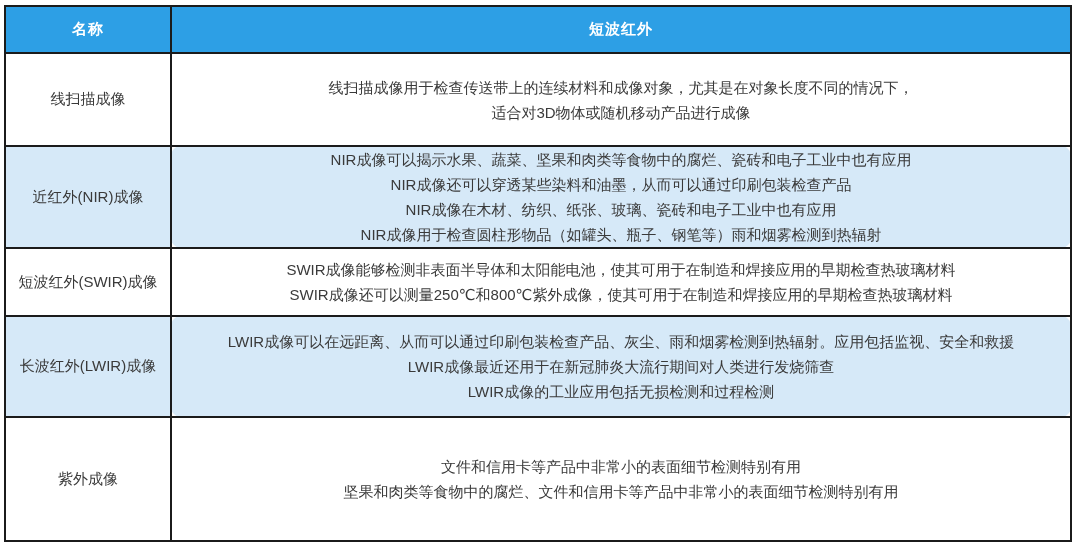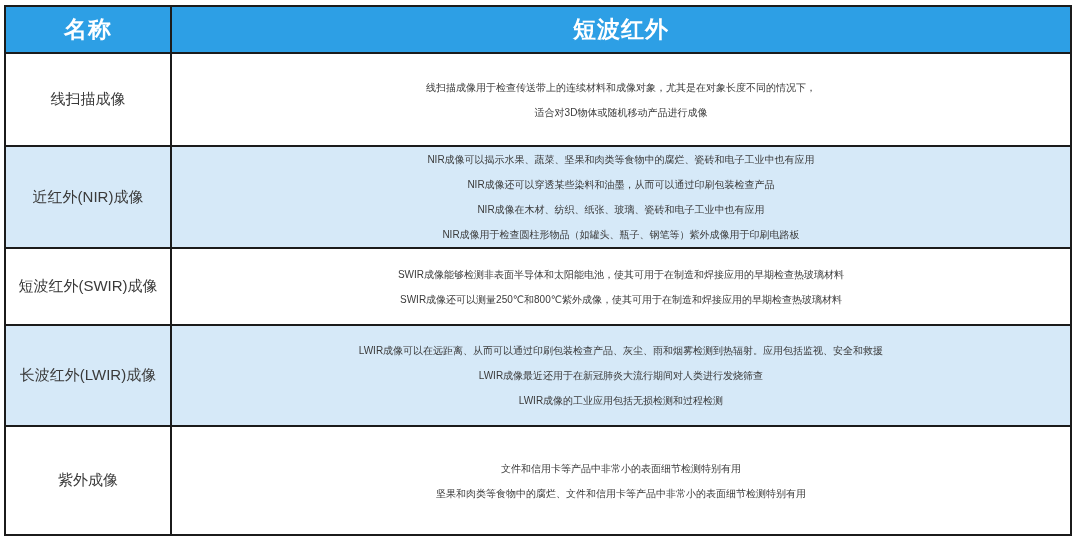--- a/index.html
+++ b/index.html
@@ -29,38 +29,38 @@
     text-align:center;
     vertical-align:middle;
     padding:0 6px;
     overflow:hidden;
   }
   .spec-table col.c-name{width:166px;}
   .spec-table thead tr{height:47px;}
   .spec-table th{
     background:var(--header-bg);
     color:var(--header-text);
-    font-size:23px;
+    font-size:15px;
     font-weight:bold;
     letter-spacing:1px;
   }
   .spec-table tbody tr:nth-child(1){height:93px;}
   .spec-table tbody tr:nth-child(2){height:100px;}
-  .spec-table tbody tr:nth-child(3){height:77px;}
+  .spec-table tbody tr:nth-child(3){height:68px;}
   .spec-table tbody tr:nth-child(4){height:101px;}
-  .spec-table tbody tr:nth-child(5){height:109px;margin-left:24px;}
+  .spec-table tbody tr:nth-child(5){height:124px;margin-left:24px;}
   .spec-table tbody tr{background:var(--row-bg);}
   .spec-table tbody tr.alt{background:var(--row-alt-bg);}
   .name-cell{
     color:var(--body-text);
     font-size:15px;
     white-space:nowrap;
     padding:0 2px;
   }
-  .app-cell{color:var(--body-text);font-size:10px;}
+  .app-cell{color:var(--body-text);font-size:15px;border-radius:10px;}
   .app-line{
     line-height:25px;
     white-space:nowrap;
   }
 </style>
 </head>
 <body>
 
 <table class="spec-table">
   <colgroup>
@@ -80,21 +80,21 @@
         <div class="app-line">线扫描成像用于检查传送带上的连续材料和成像对象，尤其是在对象长度不同的情况下，</div>
         <div class="app-line">适合对3D物体或随机移动产品进行成像</div>
       </td>
     </tr>
     <tr class="alt">
       <td class="name-cell">近红外(NIR)成像</td>
       <td class="app-cell">
         <div class="app-line">NIR成像可以揭示水果、蔬菜、坚果和肉类等食物中的腐烂、瓷砖和电子工业中也有应用</div>
         <div class="app-line">NIR成像还可以穿透某些染料和油墨，从而可以通过印刷包装检查产品</div>
         <div class="app-line">NIR成像在木材、纺织、纸张、玻璃、瓷砖和电子工业中也有应用</div>
-        <div class="app-line">NIR成像用于检查圆柱形物品（如罐头、瓶子、钢笔等）紫外成像用于印刷电路板</div>
+        <div class="app-line">NIR成像用于检查圆柱形物品（如罐头、瓶子、钢笔等）雨和烟雾检测到热辐射</div>
       </td>
     </tr>
     <tr>
       <td class="name-cell">短波红外(SWIR)成像</td>
       <td class="app-cell">
         <div class="app-line">SWIR成像能够检测非表面半导体和太阳能电池，使其可用于在制造和焊接应用的早期检查热玻璃材料</div>
         <div class="app-line">SWIR成像还可以测量250℃和800℃紫外成像，使其可用于在制造和焊接应用的早期检查热玻璃材料</div>
       </td>
     </tr>
     <tr class="alt">

